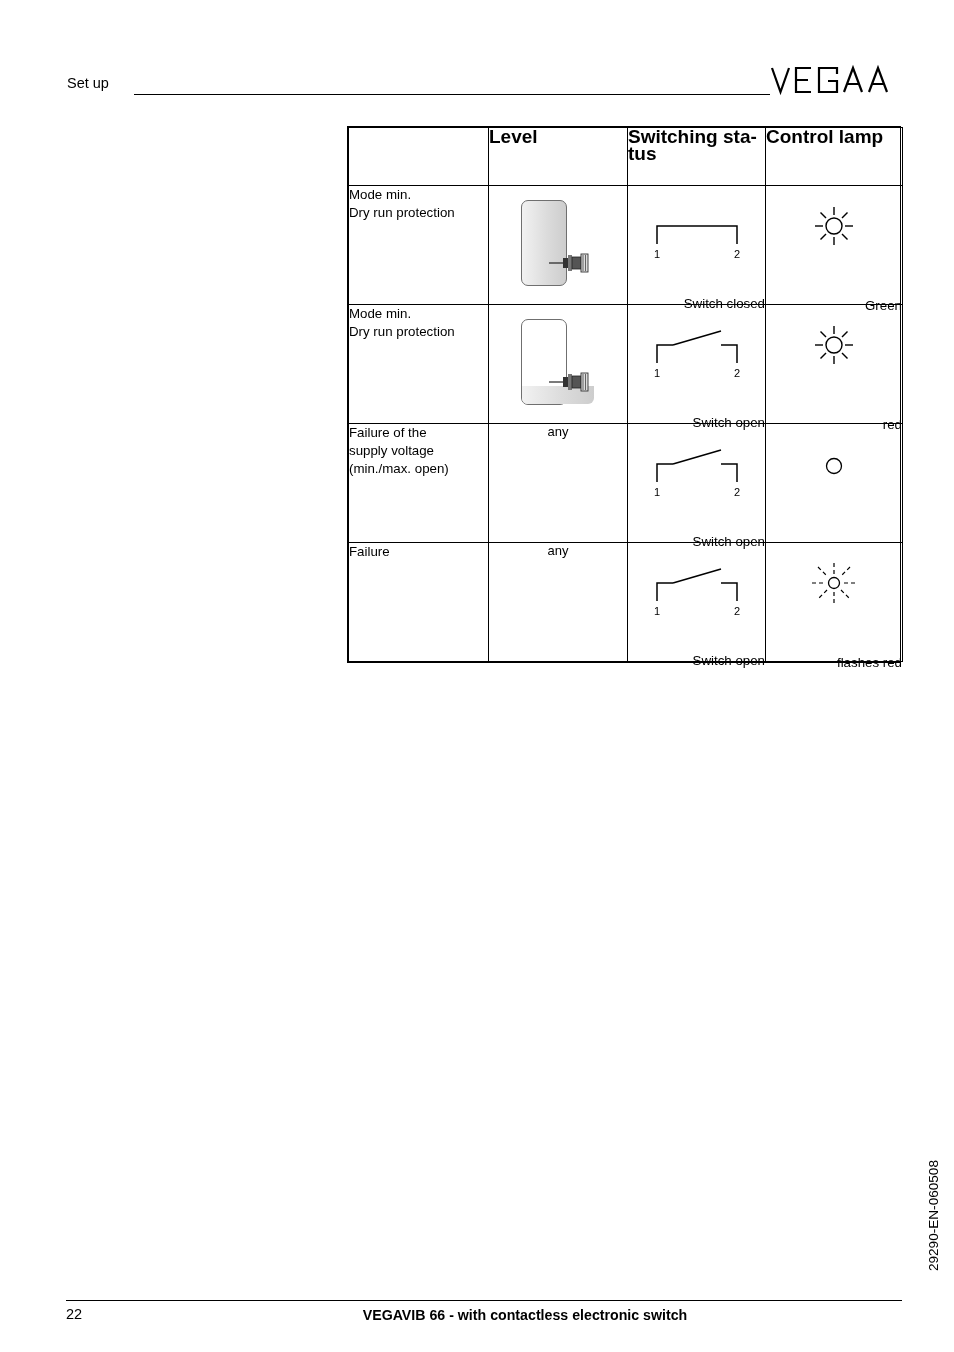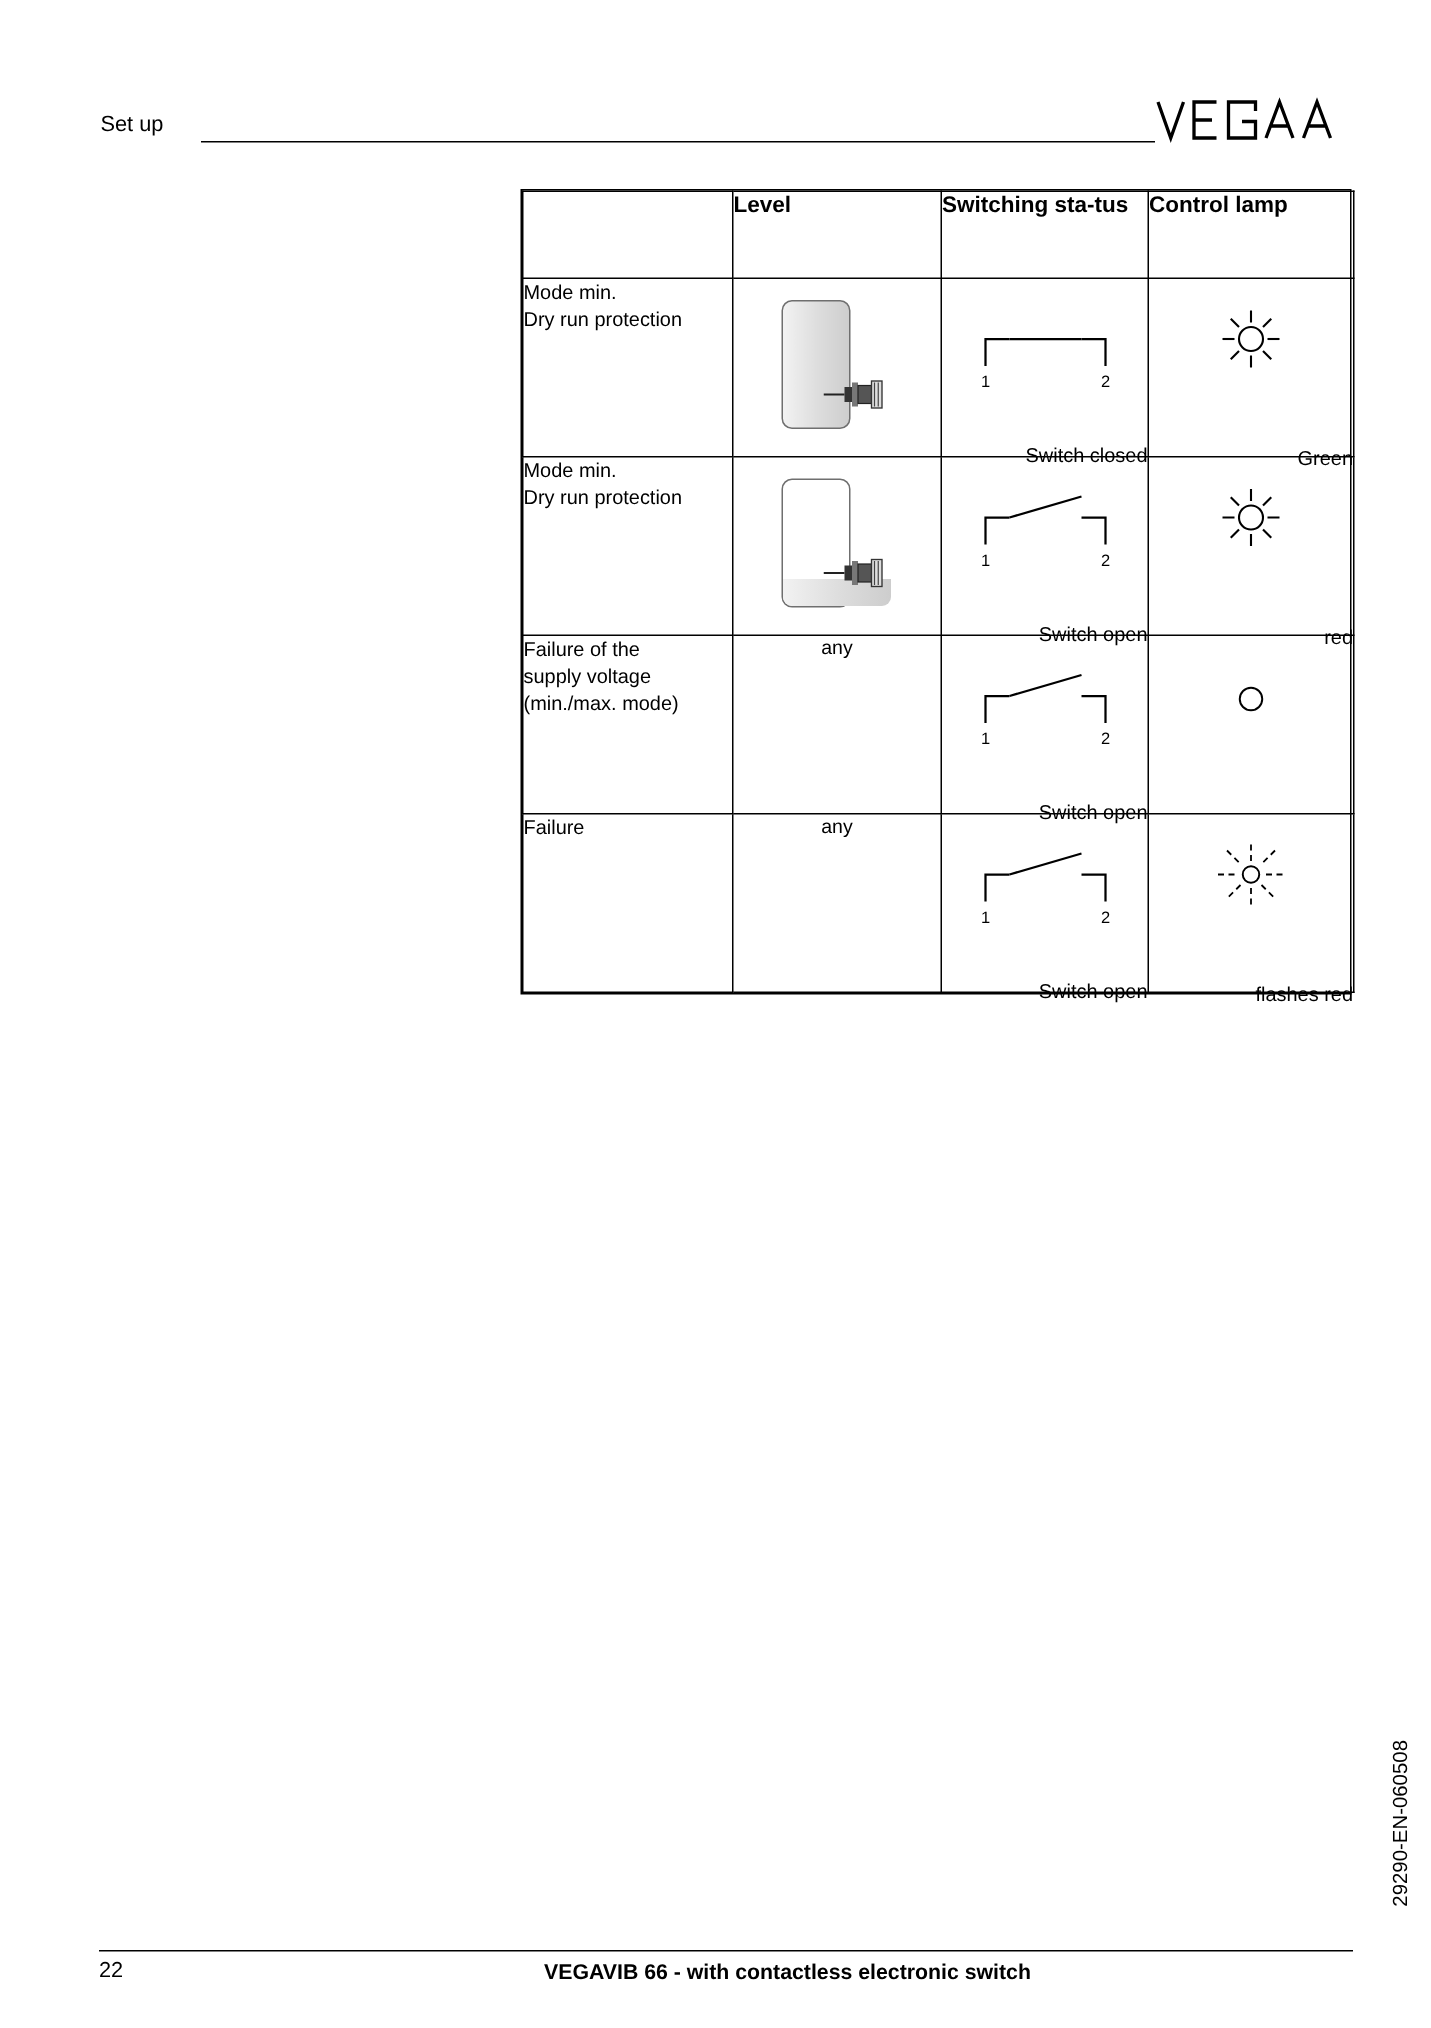--- a/index.html
+++ b/index.html
@@ -70,21 +70,21 @@
     padding: 0;
   }
   .col-mode { width: 140px; }
   .col-level { width: 139px; }
   .col-switch { width: 138px; }
   .col-lamp { width: 137px; }
 
   .hdr-cell {
     height: 58px;
     padding: 11px 0 0 9px;
-    font-size: 15px;
+    font-size: 19px;
     font-weight: bold;
     line-height: 17px;
     text-align: left;
     box-sizing: border-box;
   }
 
   .mode-cell {
     padding: 12px 6px 6px 9px;
     font-size: 13.3px;
     line-height: 18px;
@@ -372,21 +372,21 @@
             </div>
             <div class="caption">red</div>
           </div>
         </td>
       </tr>
 
       <tr class="row3">
         <td class="mode-cell">
           <div>Failure of the</div>
           <div>supply voltage</div>
-          <div>(min./max. mode)</div>
+          <div>(min./max. open)</div>
         </td>
         <td class="any-cell">any</td>
         <td>
           <div class="cellwrap">
             <div class="switchsym" style="margin-top:16px;">
               <svg width="92" height="58" viewBox="0 0 92 58">
                 <path d="M6 42 L6 24 L22 24" fill="none" stroke="#000" stroke-width="1.5"></path>
                 <path d="M22 24 L70 10" fill="none" stroke="#000" stroke-width="1.5"></path>
                 <path d="M70 24 L86 24 L86 42" fill="none" stroke="#000" stroke-width="1.5"></path>
                 <text x="6" y="56" font-family="Liberation Sans, sans-serif" font-size="11" fill="#000" text-anchor="middle">1</text>

